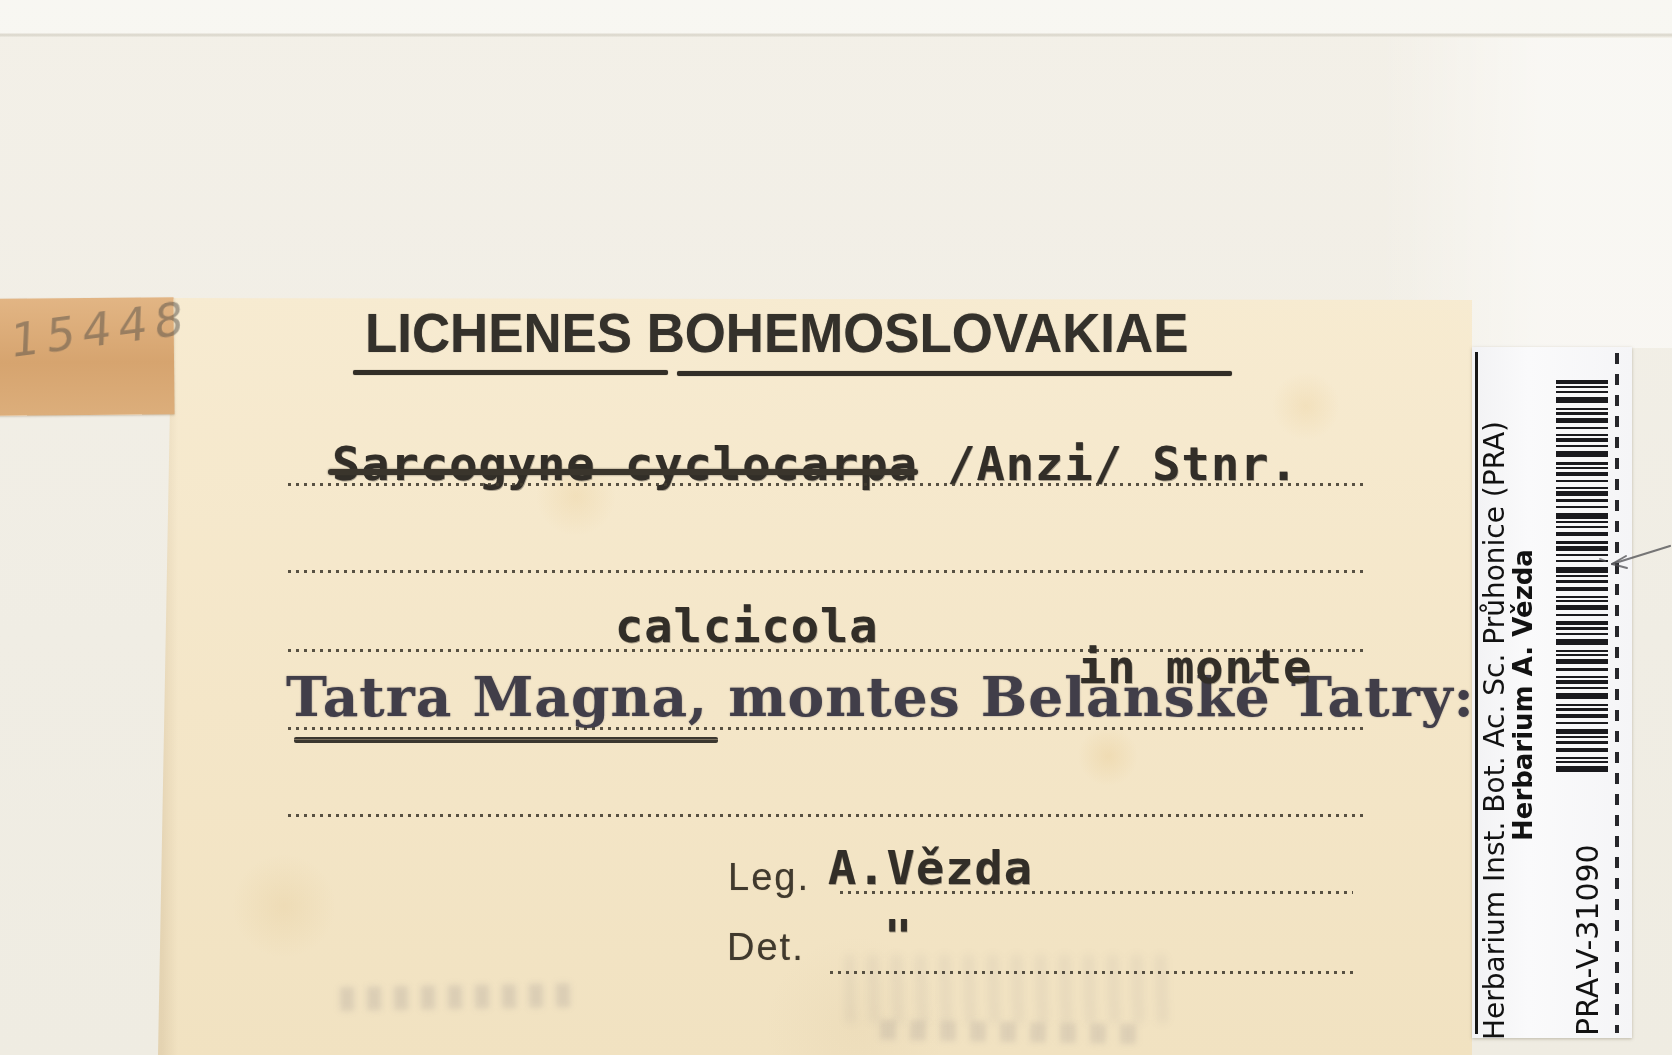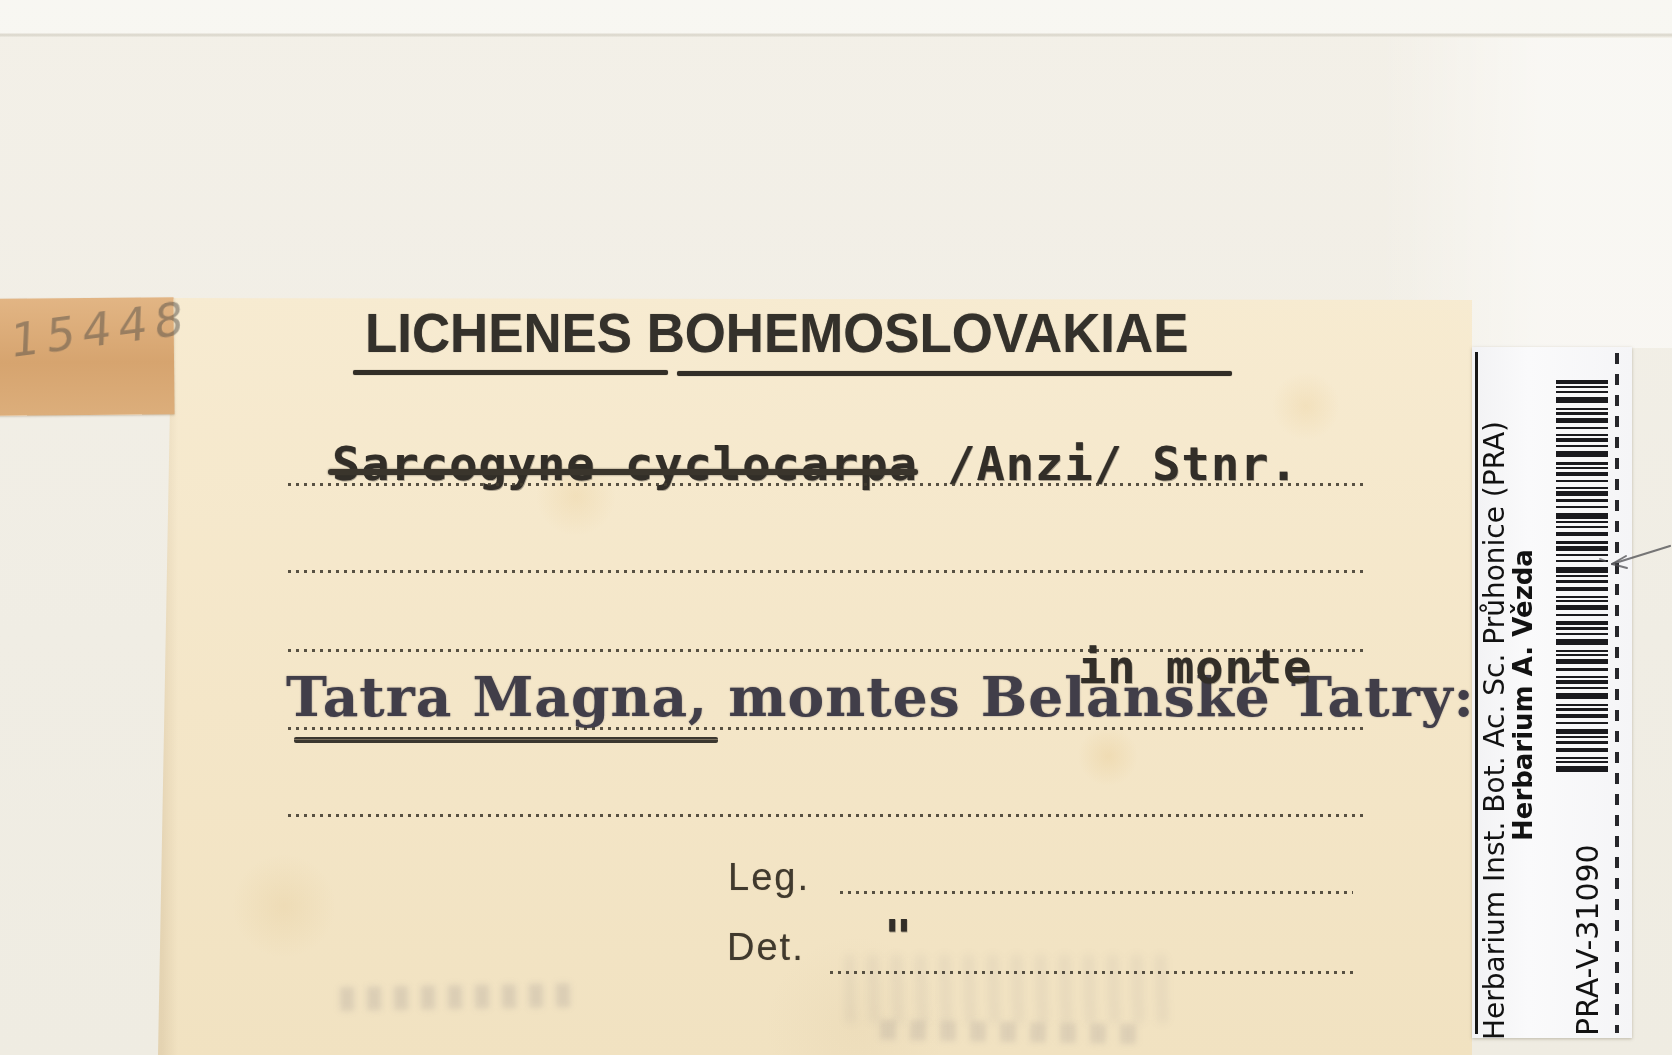--- a/index.html
+++ b/index.html
@@ -141,30 +141,32 @@
   <div class="row heading">LICHENES BOHEMOSLOVAKIAE</div>
   <div class="rule seg1"></div>
   <div class="rule seg2"></div>
 
   <div class="row tw species"><span>Sarcogyne cyclocarpa</span><span> /Anzi/ Stnr.</span></div>
   <div class="heavy-underline"></div>
   <div class="dots a"></div>
 
   <div class="dots b"></div>
 
+  <div class="row tw variety" style="letter-spacing:1px;">calcicola</div>
   <div class="dots c"></div>
 
   <div class="row stamp">Tatra Magna, montes Belanské Tatry:</div>
   <div class="row tw in-monte">in monte</div>
   <div class="dots d"></div>
   <div class="solid-line"></div>
 
   <div class="dots e"></div>
 
   <div class="row print-label leg-label">Leg.</div>
+  <div class="row tw leg-value">A.Vězda</div>
   <div class="dots f"></div>
   <div class="row tw ditto">"</div>
   <div class="row print-label det-label">Det.</div>
   <div class="dots g"></div>
 
   <div class="smudge s1"></div>
   <div class="smudge s2"></div>
   <div class="smudge s3"></div>
 
   <div class="sticker">

